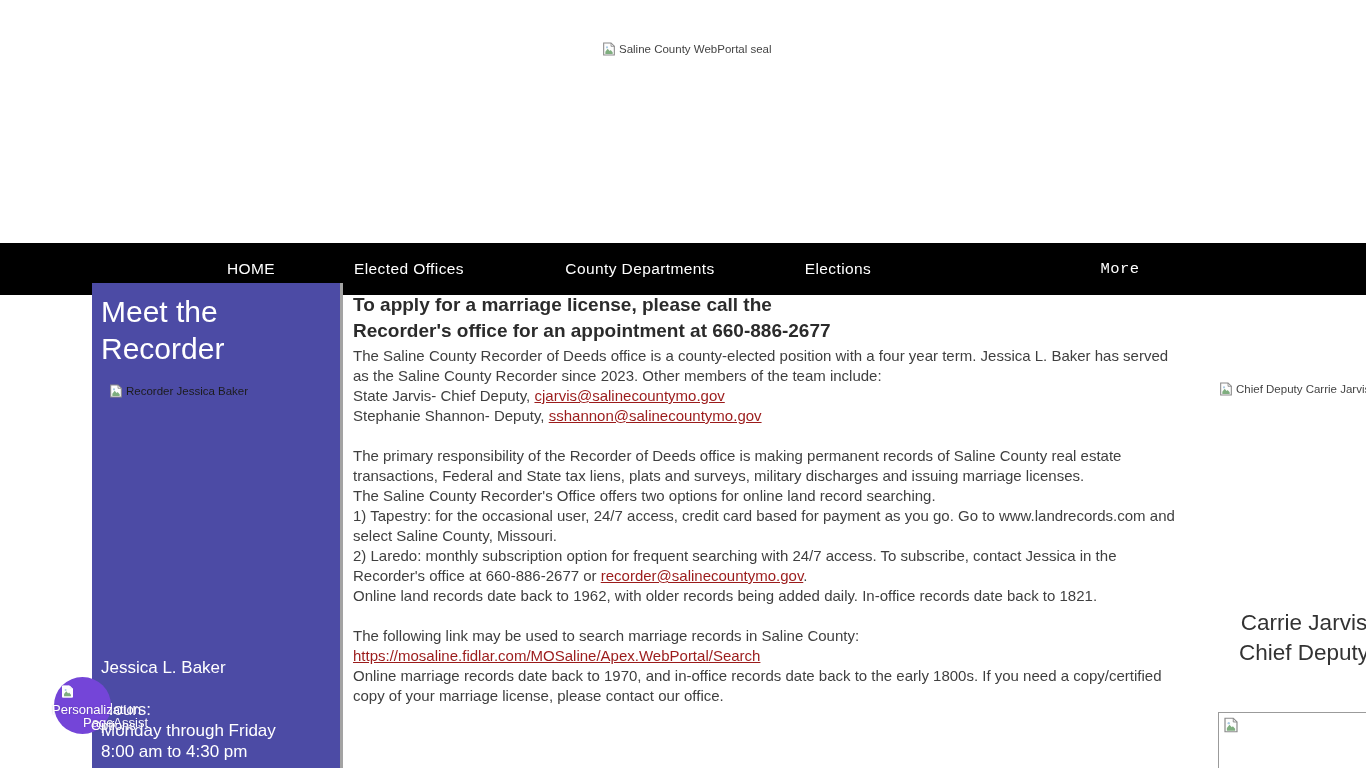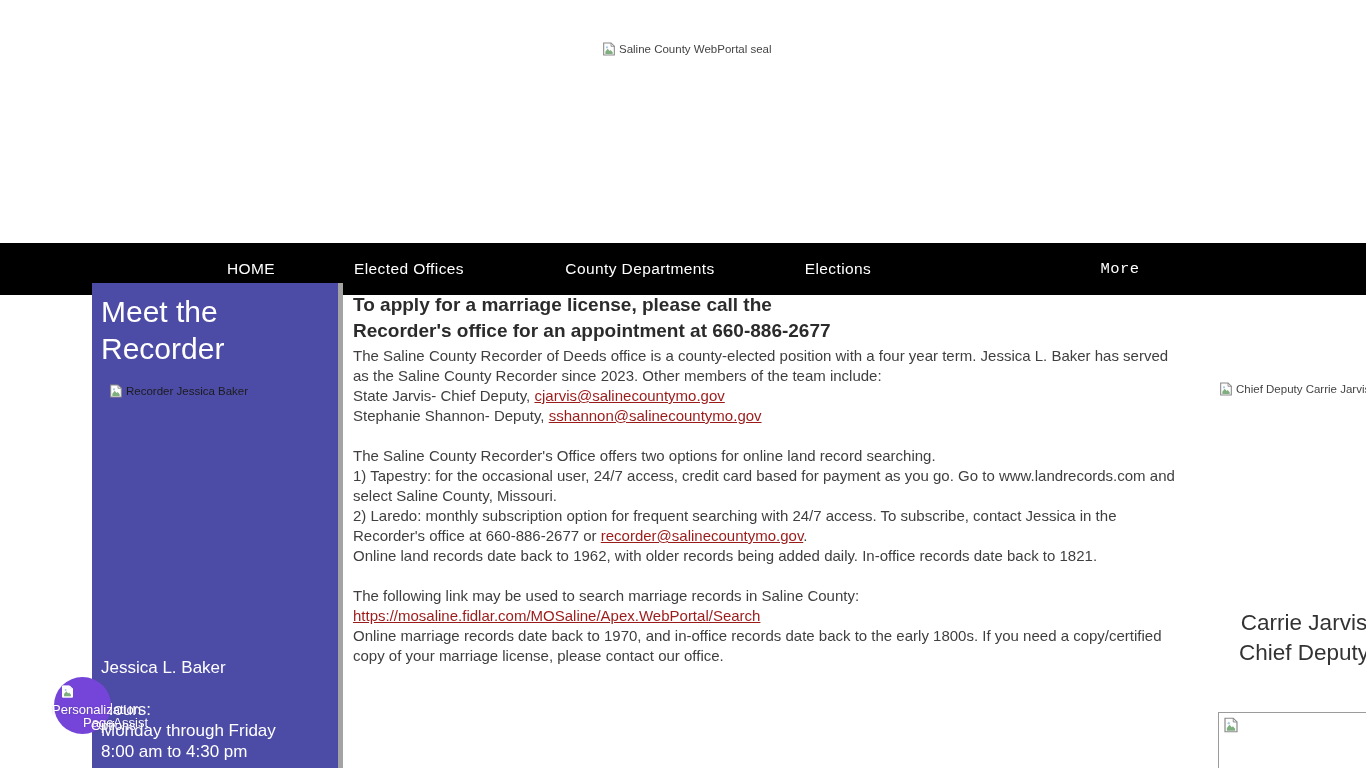--- a/index.html
+++ b/index.html
@@ -56,21 +56,21 @@
   .nav-item:nth-of-type(4) { left: 838px; }
   .nav-item:nth-of-type(5) { left: 987px; margin-top: 44px; }
   .nav-item:nth-of-type(6) { left: 1120px; font-family: Liberation Mono, monospace; }
 
   
   .sidebar {
     position: absolute;
     left: 92px; top: 283px;
     width: 251px; height: 485px;
     background: var(--sidebar-bg, #4c4ba5);
-    border-right: 5px solid #a3a3a3;
+    border-right: 3px solid #a3a3a3;
     color: #ffffff;
   }
   .sidebar-title {
     padding: 10px 20px 0 9px;
     font-size: 30px;
     line-height: 37px;
     font-weight: 400;
   }
   .sidebar-photo { left: 16px; top: 100px; }
   .sidebar-photo .alt { color: #1c1c1c; }
@@ -202,20 +202,21 @@
   <div class="main">
     <div class="page-heading">
       <div>To apply for a marriage license, please call the</div>
       <div>Recorder's office for an appointment at 660-886-2677</div>
     </div>
     <div class="content">
         <div class="line"><span>The Saline County Recorder of Deeds office is a county-elected position with a four year term. Jessica L. Baker has served as the Saline County Recorder since 2023. Other members of the team include:</span></div>
         <div class="line"><span>State Jarvis- Chief Deputy, </span><a class="content-link" href="#">cjarvis@salinecountymo.gov</a></div>
         <div class="line"><span>Stephanie Shannon- Deputy, </span><a class="content-link" href="#">sshannon@salinecountymo.gov</a></div>
         <div class="line"><span></span></div>
+        <div class="line"><span>The primary responsibility of the Recorder of Deeds office is making permanent records of Saline County real estate transactions, Federal and State tax liens, plats and surveys, military discharges and issuing marriage licenses.</span></div>
         <div class="line"><span>The Saline County Recorder's Office offers two options for online land record searching.</span></div>
         <div class="line"><span>1) Tapestry: for the occasional user, 24/7 access, credit card based for payment as you go. Go to www.landrecords.com and select Saline County, Missouri.</span></div>
         <div class="line"><span>2) Laredo: monthly subscription option for frequent searching with 24/7 access. To subscribe, contact Jessica in the Recorder's office at 660-886-2677 or </span><a class="content-link" href="#">recorder@salinecountymo.gov</a><span>.</span></div>
         <div class="line"><span>Online land records date back to 1962, with older records being added daily. In-office records date back to 1821.</span></div>
         <div class="line"><span></span></div>
         <div class="line"><span>The following link may be used to search marriage records in Saline County:</span></div>
         <div class="line"><a class="content-link" href="#">https://mosaline.fidlar.com/MOSaline/Apex.WebPortal/Search</a></div>
         <div class="line"><span>Online marriage records date back to 1970, and in-office records date back to the early 1800s. If you need a copy/certified copy of your marriage license, please contact our office.</span></div>
       </div>
   </div>

